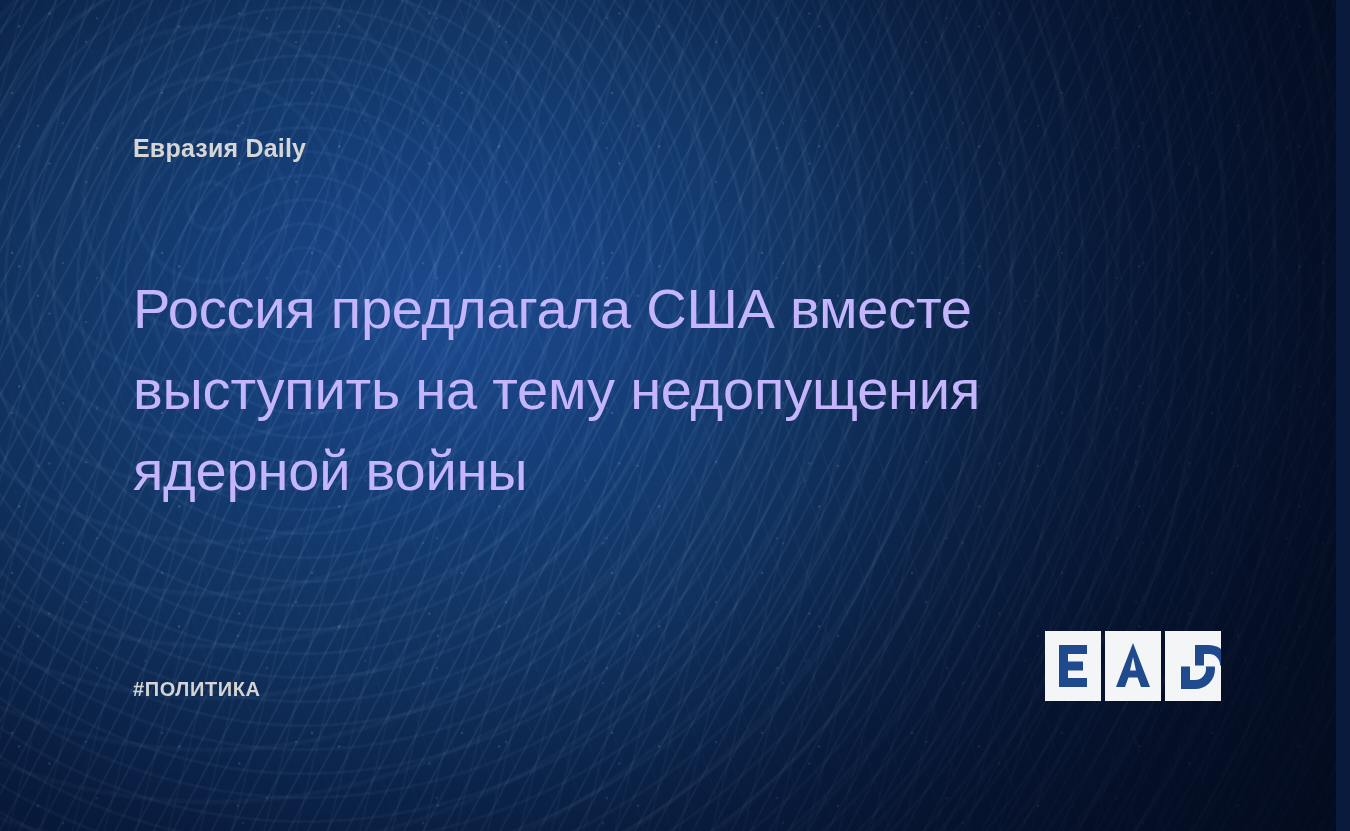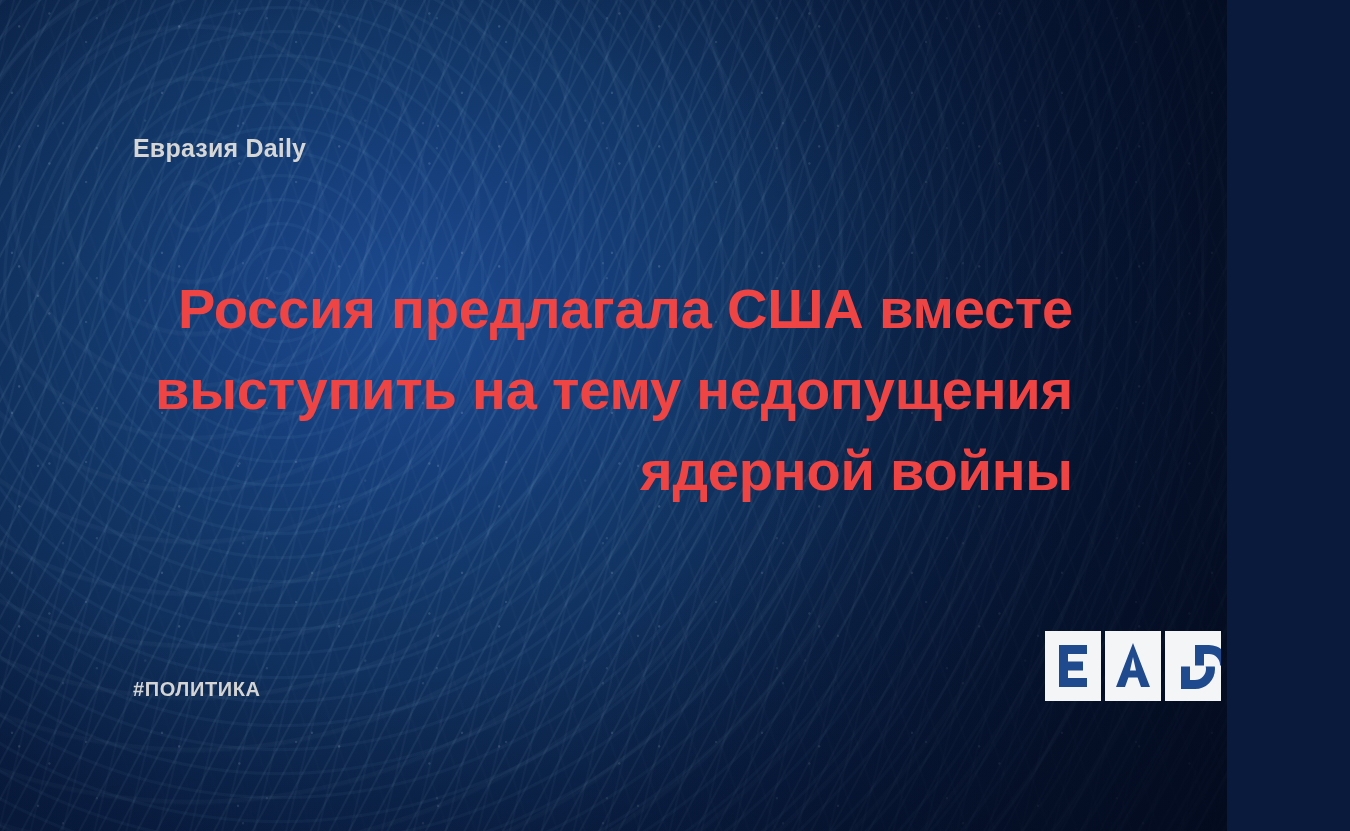--- a/index.html
+++ b/index.html
@@ -4,27 +4,26 @@
 <title>EADaily — news card</title>
 <style>
   html, body {
     margin: 0;
     padding: 0;
     background: #0a1a3c;
   }
 
   #card {
     position: relative;
-    width: 1227px;
+    width: 1336px;
     height: 831px;
     overflow: hidden;
     font-family: "Liberation Sans", "DejaVu Sans", sans-serif;
     background-color: #0d2357;
     isolation: isolate;
-    text-align: right;
   }
 
   
   .bg-base {
     position: absolute;
     inset: 0;
     background:
       radial-gradient(ellipse 70% 85% at 33% 38%,
           #1d4a8f 0%,
           #17407e 18%,
@@ -161,24 +160,24 @@
     white-space: nowrap;
   }
 
   .headline {
     position: absolute;
     left: 133px;
     top: 268px;
     width: 940px;
     margin: 0;
     font-size: 56px;
-    font-weight: 700;
+    font-weight: 400;
     line-height: 81px;
     letter-spacing: -0.2px;
-    color: #ef4444;
+    color: #c4b5fd;
   }
 
   .tag {
     position: absolute;
     left: 133px;
     top: 679px;
     font-size: 20px;
     font-weight: 700;
     letter-spacing: 0.6px;
     color: #d4d4d4;

